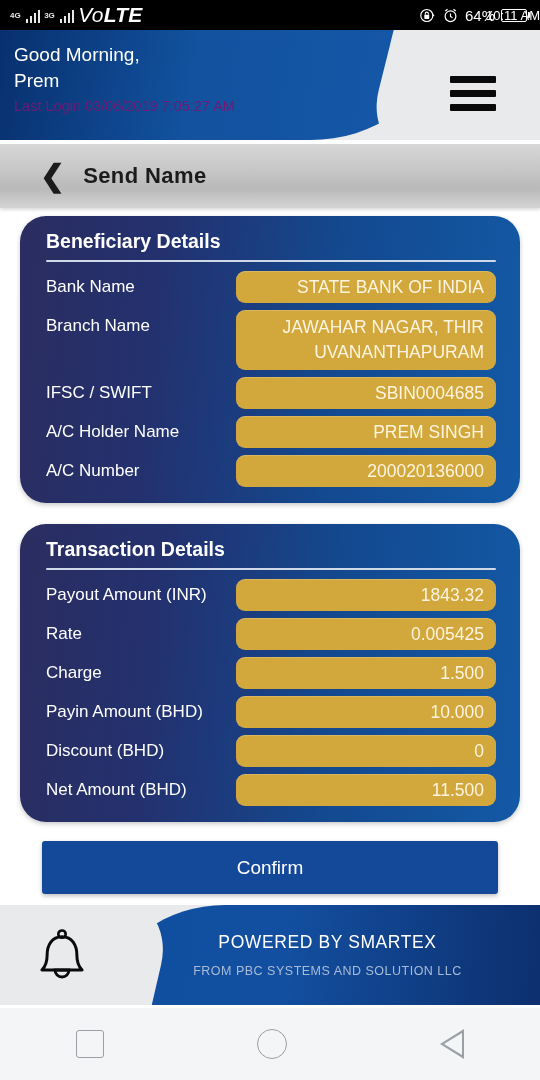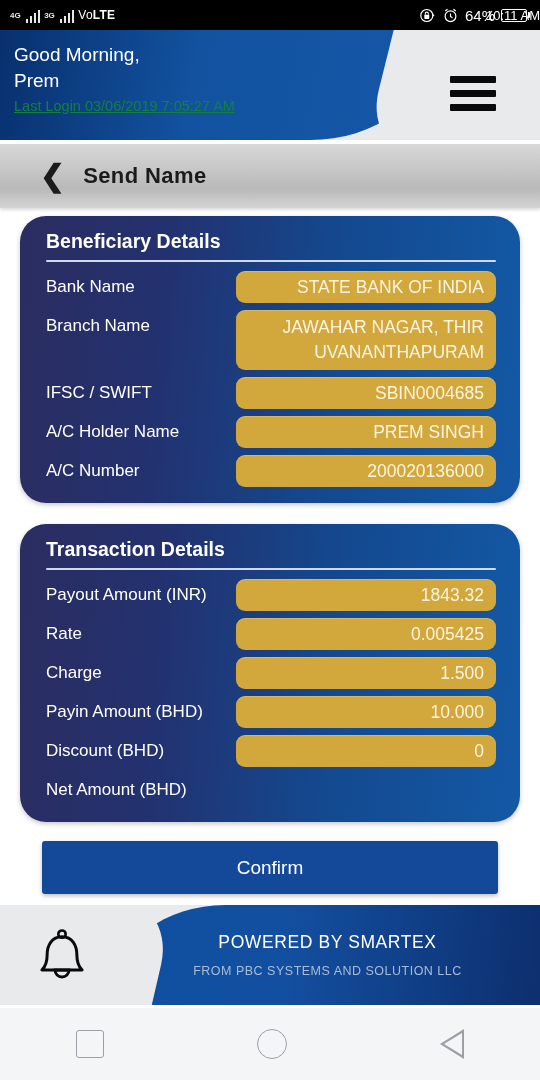--- a/index.html
+++ b/index.html
@@ -17,21 +17,21 @@
     background:#000000; color:#ffffff;
     display:flex; align-items:center; justify-content:space-between;
     padding:0 10px; font-size:15px;
   }
   .sb-left { display:flex; align-items:center; gap:4px; }
   .sig { display:flex; align-items:flex-end; height:15px; gap:1.5px; position:relative; }
   .sig i { display:block; width:2.5px; background:#e8e8e8; }
   .sig i:nth-child(1){height:4px;} .sig i:nth-child(2){height:7px;}
   .sig i:nth-child(3){height:10px;} .sig i:nth-child(4){height:13px;}
   .gtag { font-size:8px; font-weight:bold; vertical-align:super; margin-right:1px; color:#e8e8e8; }
-  .volte { font-size:12px; letter-spacing:.2px; }
+  .volte { font-style:italic; font-size:21px; letter-spacing:.2px; }
   .volte b { font-weight:bold; }
   .sb-time { position:absolute; left:0; right:0; text-align:right; font-size:13px; pointer-events:none; }
   .sb-right { display:flex; align-items:center; gap:6px; z-index:2; }
   .batt { display:flex; align-items:center; }
   .batt-body { width:26px; height:13px; border:1.5px solid #ffffff; border-radius:2px; padding:1.5px; }
   .batt-fill { height:100%; width:64%; background:#2a9df4; border-radius:1px; }
   .batt-cap { width:2px; height:6px; background:#ffffff; border-radius:0 1px 1px 0; margin-left:1px; }
 
   
   .header { position:absolute; top:30px; left:0; width:540px; height:110px; background:#e8eaec; overflow:hidden;padding-left:42px; }
@@ -40,21 +40,21 @@
     background:linear-gradient(100deg,#08306e 0%,#12529f 45%,#1558a8 100%);
     border-bottom-right-radius:120px 90px;
   }
   .header-blue:after{
     content:""; position:absolute; right:-40px; top:-20px; width:90px; height:150px;
     background:#e8eaec; transform:skewX(-14deg); border-bottom-left-radius:70px;
   }
   .greet { position:absolute; left:14px; top:12px; color:#ffffff; z-index:3; }
   .greet-hi { font-size:19px; line-height:26px; }
   .greet-name { font-size:19px; line-height:26px; }
-  .greet-login { font-size:14.5px; line-height:24px; color:#15803d;text-decoration:underline; }
+  .greet-login { font-size:14.5px; line-height:24px; color:#701a75; }
   .hamburger { position:absolute; right:44px; top:46px; width:46px; cursor:pointer; z-index:4; }
   .hamburger span { display:block; height:7px; background:#0a0a0a; margin-bottom:7px; border-radius:1px; }
   .hamburger span:last-child { margin-bottom:0; }
 
   
   .subheader {
     position:absolute; top:144px; left:0; width:540px; height:64px;
     background:linear-gradient(180deg,#d8d8d8 0%,#c3c3c3 48%,#b9b9b9 70%,#d4d4d4 100%);
     display:flex; align-items:center; padding-left:40px;
     box-shadow:0 2px 3px rgba(0,0,0,.14);
@@ -228,20 +228,21 @@
     <div class="row">
       <div class="row-label">Payin Amount (BHD)</div>
       <div class="pill">10.000</div>
     </div>
     <div class="row">
       <div class="row-label">Discount (BHD)</div>
       <div class="pill">0</div>
     </div>
     <div class="row">
       <div class="row-label">Net Amount (BHD)</div>
+      <div class="pill">11.500</div>
     </div>
   </div>
 
   <button class="confirm-btn">Confirm</button>
 
   <div class="footer">
     <div class="footer-blue"></div>
     <div class="footer-text">
       <div class="pw">POWERED BY SMARTEX</div>
       <div class="pbc">FROM PBC SYSTEMS AND SOLUTION LLC</div>

